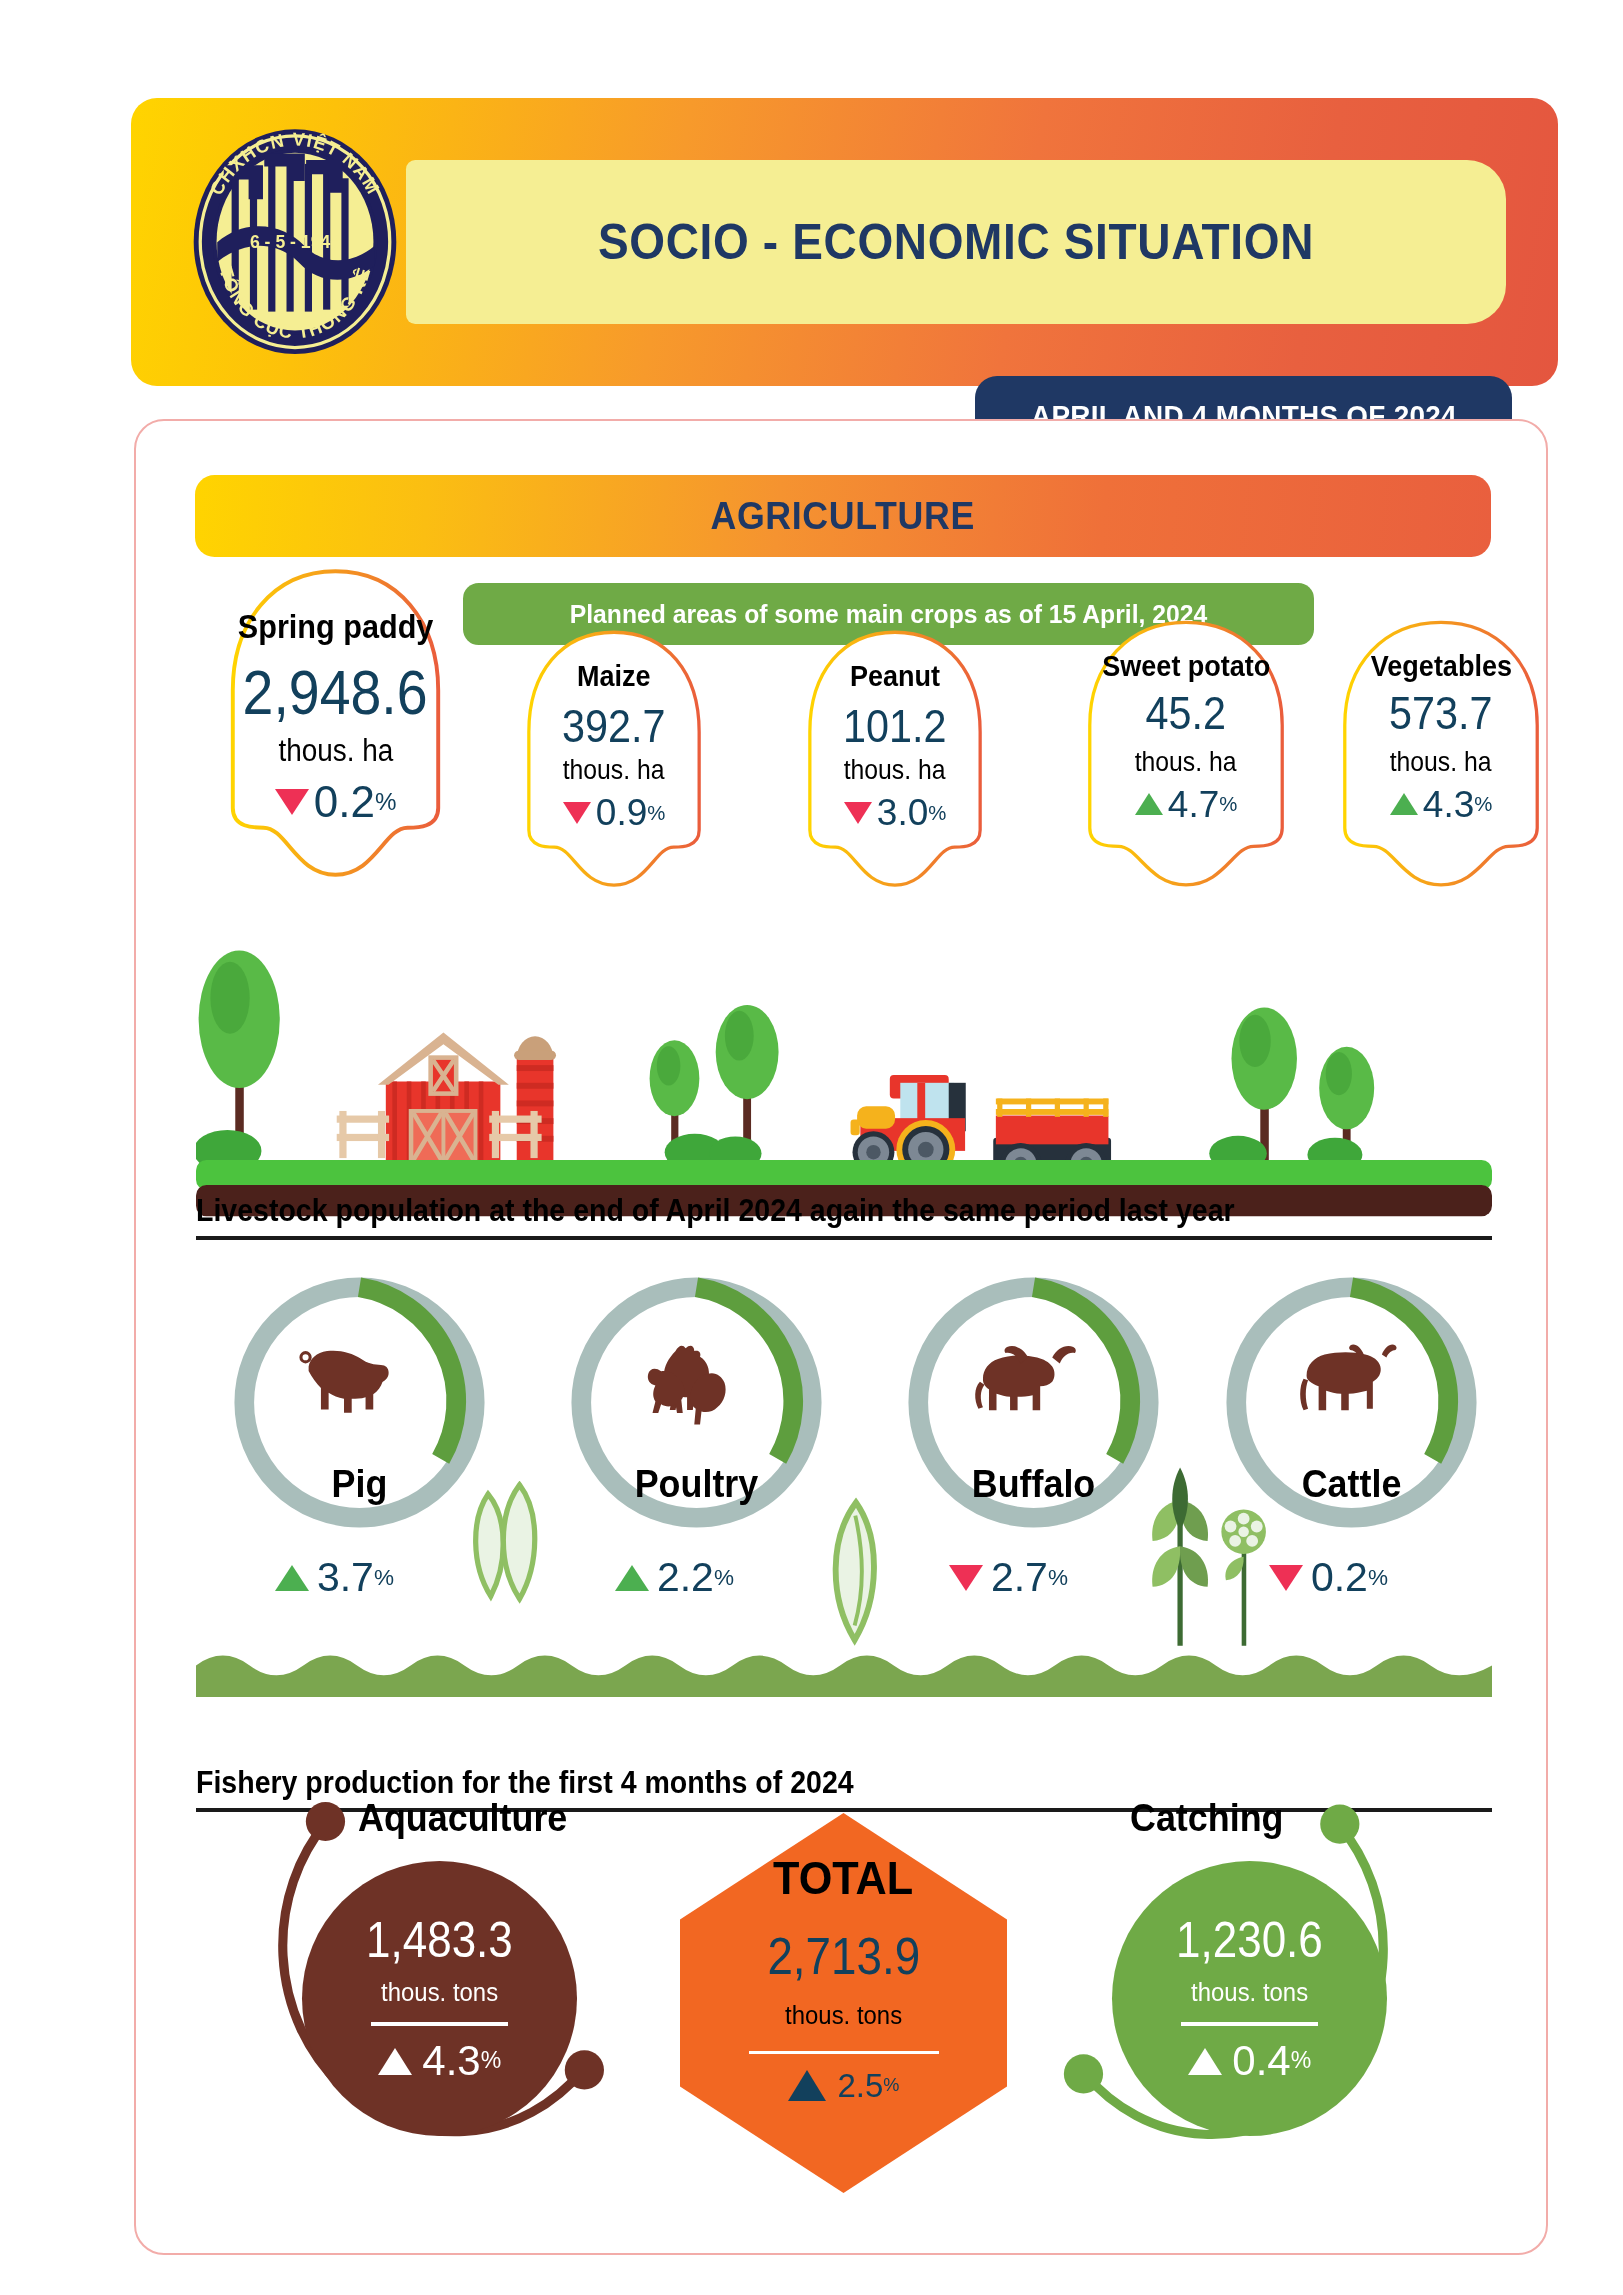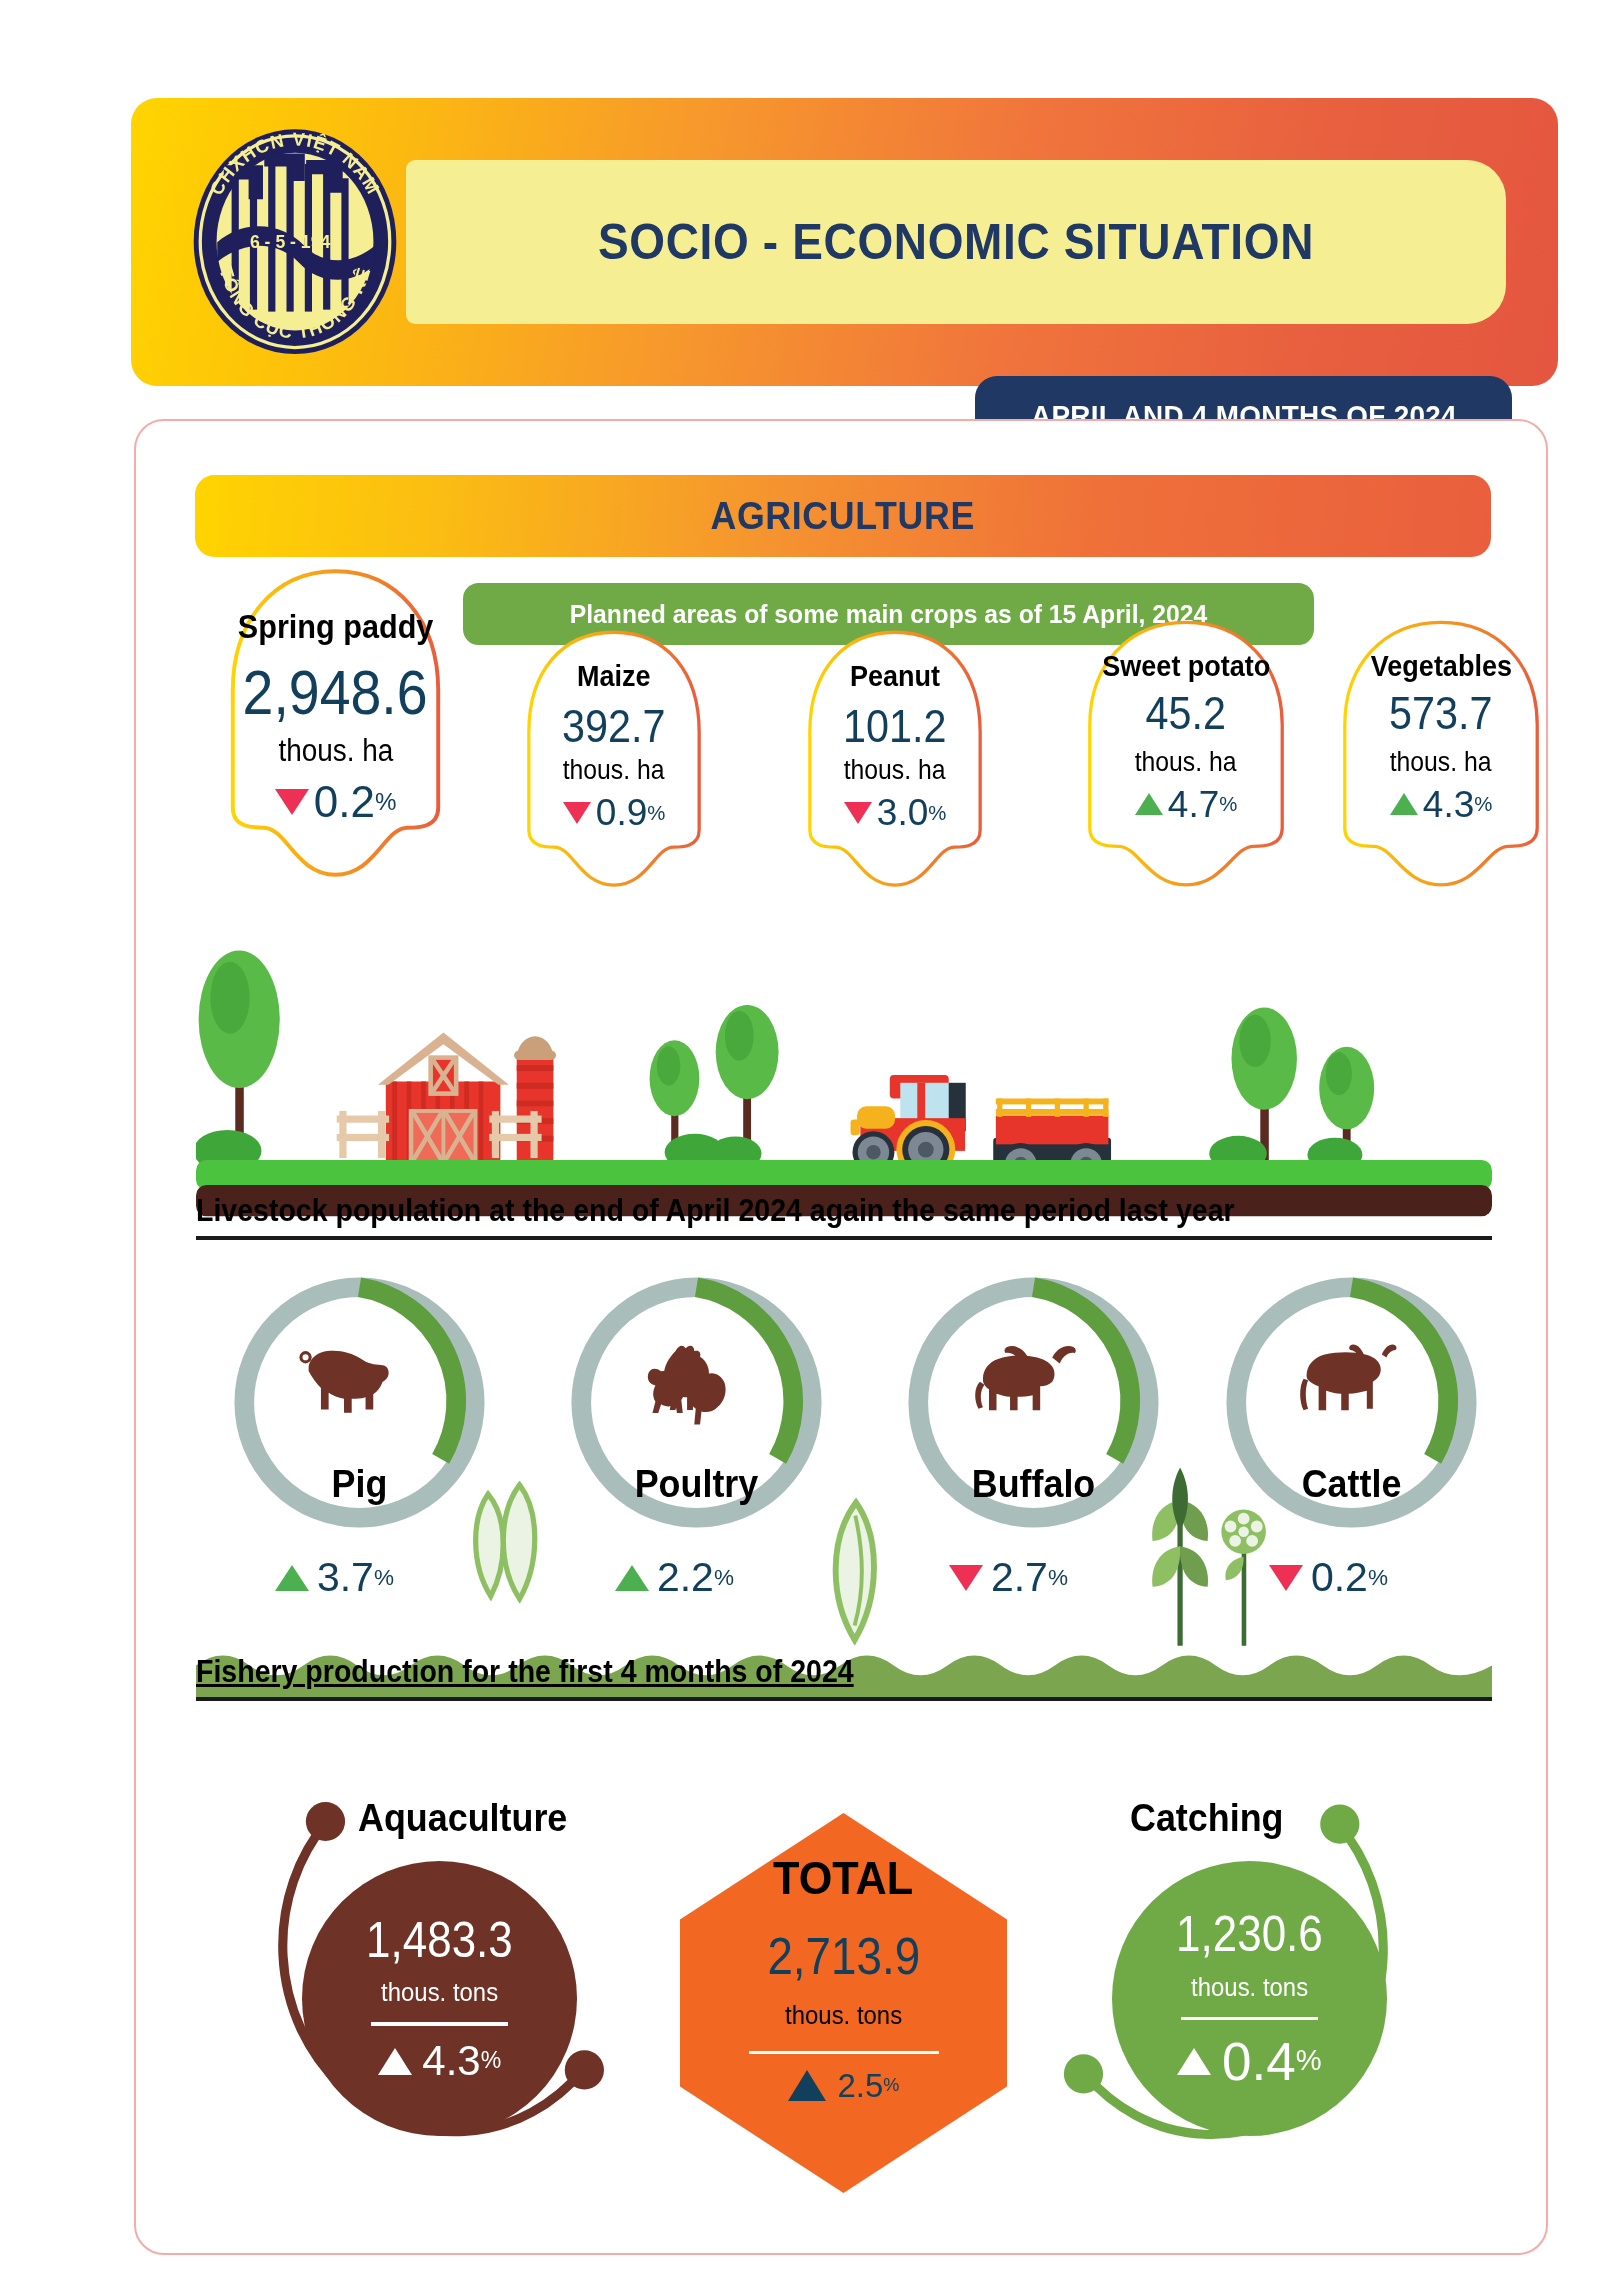--- a/index.html
+++ b/index.html
@@ -515,21 +515,21 @@
     </svg>
   </div>
 
   <svg id="wave" viewBox="0 0 1980 70" preserveAspectRatio="none">
     <path d="M0 22 Q 41 -8 82 22 T 164 22 T 246 22 T 328 22 T 410 22 T 492 22 T 574 22
              T 656 22 T 738 22 T 820 22 T 902 22 T 984 22 T 1066 22 T 1148 22 T 1230 22
              T 1312 22 T 1394 22 T 1476 22 T 1558 22 T 1640 22 T 1722 22 T 1804 22
              T 1886 22 T 1980 22 L 1980 70 L 0 70 Z" fill="#7BA64F"></path>
   </svg>
 
-  <div class="sect-head" style="top:1233px;text-decoration:underline;">
+  <div class="sect-head" style="top:1344px;">
     <span class="ttl">Fishery production for the first 4 months of 2024</span>
     <div class="rule"></div>
   </div>
 
   <div id="fishery">
 
     <svg style="position:absolute;left:0;top:0;" width="510" height="419" viewBox="0 0 780 640">
       <path d="M 200 60 A 248 268 0 1 0 592 440" fill="none" stroke="#6E3226" stroke-width="14"></path>
       <circle cx="198" cy="60" r="30" fill="#6E3226"></circle>
       <circle cx="594" cy="440" r="30" fill="#6E3226"></circle>
@@ -561,21 +561,21 @@
     <svg style="position:absolute;left:792px;top:0;" width="497" height="419" viewBox="0 0 760 640">
       <path d="M 536 64 A 248 268 0 1 1 148 446" fill="none" stroke="#6FAA46" stroke-width="14"></path>
       <circle cx="538" cy="64" r="30" fill="#6FAA46"></circle>
       <circle cx="146" cy="446" r="30" fill="#6FAA46"></circle>
     </svg>
     <div class="fish-label" style="left:934px;top:14.4px;">Catching</div>
     <div class="bubble" style="left:916px;top:79px;width:275px;height:275px;background:#6FAA46;">
       <div class="bub-val" style="font-size:50px;">1,230.6</div>
       <div class="bub-unit" style="font-size:26px;margin-top:14.4px;">thous. tons</div>
       <div class="bub-rule" style="width:137px;margin:17px 0 14.4px;"></div>
-      <div class="bub-delta" style="font-size:53px;">
+      <div class="bub-delta" style="font-size:42px;">
         <span class="tri tri-up-w"></span>
         <span style="margin-left:10.5px">0.4</span>
         <span class="pct">%</span>
       </div>
     </div>
   </div>
 
 </div>
 
 

